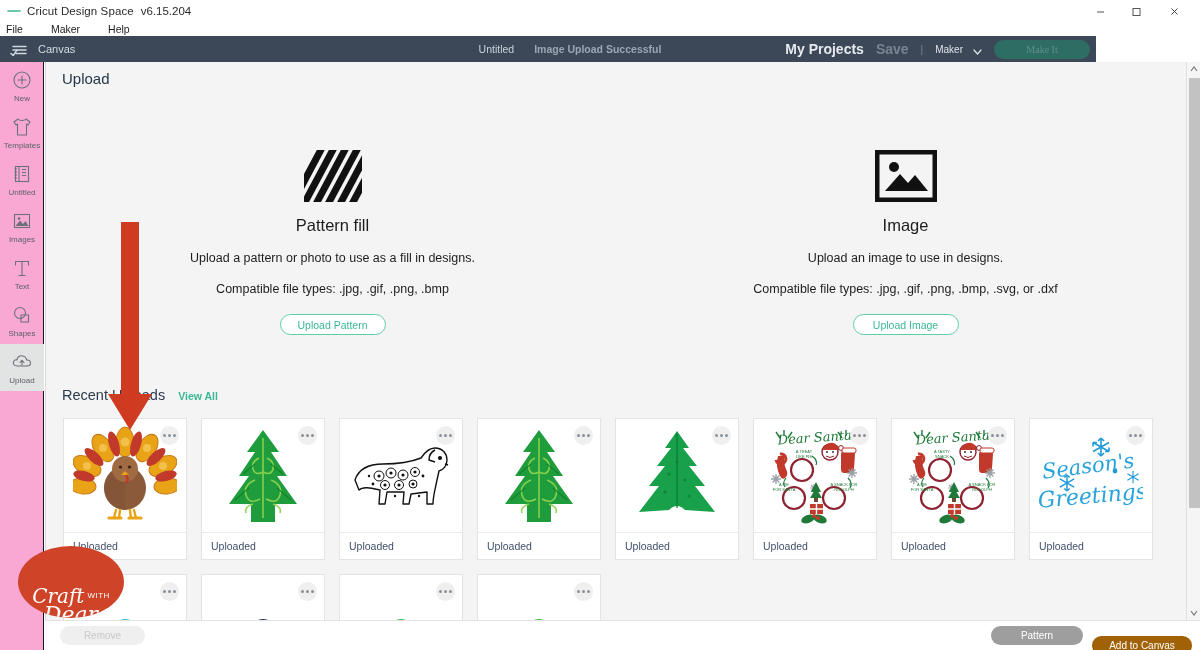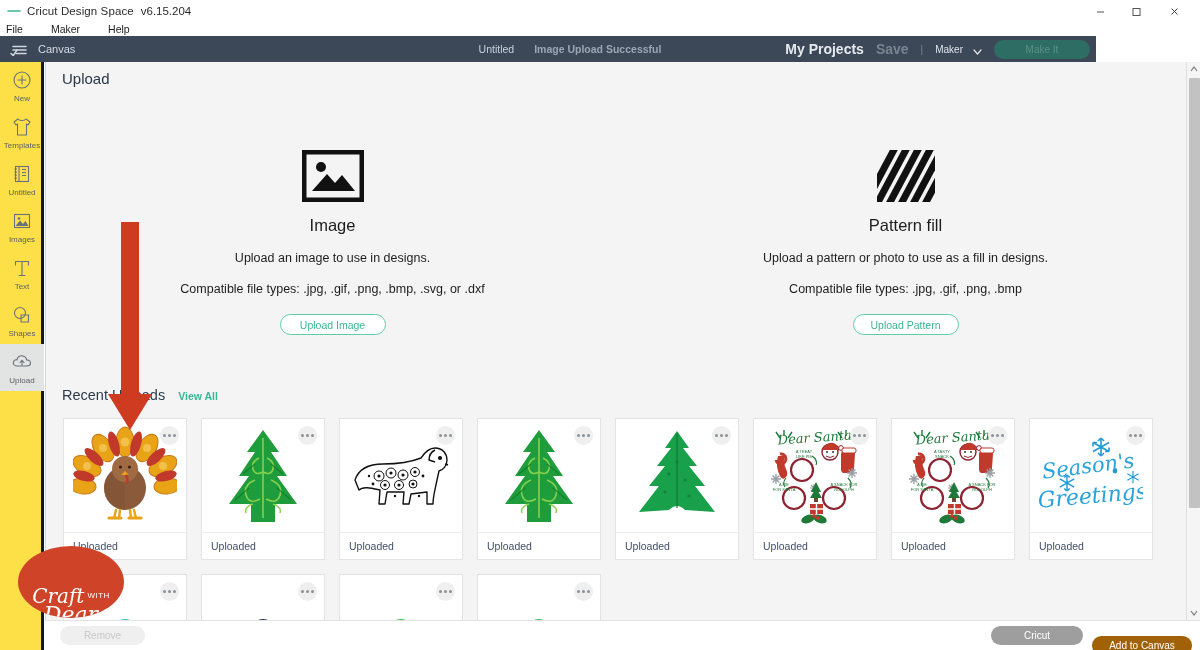--- a/index.html
+++ b/index.html
@@ -42,27 +42,27 @@
   .hdr-untitled { font-size: 10.5px; color: #c9d2db; pointer-events: auto; }
   .hdr-status { font-size: 10.5px; color: #9aa6b3; font-weight: bold; pointer-events: auto; }
   .hdr-right { position: absolute; right: 6px; top: 0; height: 26px; display: flex; align-items: center; gap: 12px; }
   .hdr-right .lnk { font-size: 14px; color: #e4e9ee; font-weight: bold; }
   .hdr-right .lnk.dim { color: #79848f; font-weight: bold; }
   .hdr-right .divider { font-size: 10px; color: #7b8692; }
   .maker-sel { display: flex; align-items: center; gap: 10px; font-size: 10px; color: #dfe4ea; }
   .chev { width: 9px; height: 6px; }
   .makeit {
     width: 96px; height: 19px; border-radius: 10px; background: #2e6d63;
-    color: #5f8f87; font-size: 10px; display: flex; align-items: center; justify-content: center;
+    color: #5f8f87; font-size: 10px; display: flex; align-items: center; justify-content: center; font-family: Liberation Serif, serif;
   }
 
   
   .rail {
     position: absolute; left: 0; top: 62px; width: 44px; height: 588px;
-    background: #fde047; border-right: 3px solid #0f172a;
+    background: #f9a8d4; border-right: 1px solid #0f172a;
   }
   .rail-item {
     width: 44px; padding: 7px 0 6px; display: flex; flex-direction: column;
     align-items: center; gap: 3px;
   }
   .rail-item.active { background: #e2e3e3; }
   .rail-ic { width: 22px; height: 22px; display: flex; align-items: center; justify-content: center; }
   .rail-lb { font-size: 8px; color: #5b6168; line-height: 9px; }
 
   
@@ -271,34 +271,20 @@
           </svg>
       </span>
       <span class="rail-lb">Upload</span>
     </div>
   </div>
 
   <div class="panel">
     <div class="panel-title">Upload</div>
 
     <div class="opts">
-
-      <div class="opt">
-        <div class="opt-ic">
-          <svg width="62" height="52" viewBox="0 0 62 52">
-            <rect x="1.5" y="1.5" width="59" height="49" fill="none" stroke="#111" stroke-width="6"></rect>
-            <circle cx="19" cy="17" r="5" fill="#111"></circle>
-            <path d="M10 41 L25 24 L33 33 L40 25 L53 41 Z" fill="#111"></path>
-          </svg>
-        </div>
-        <div class="opt-h">Image</div>
-        <div class="opt-p">Upload an image to use in designs.</div>
-        <div class="opt-p2">Compatible file types: .jpg, .gif, .png, .bmp, .svg, or .dxf</div>
-        <div class="opt-btn">Upload Image</div>
-      </div>
 
       <div class="opt">
         <div class="opt-ic">
           <svg width="58" height="52" viewBox="0 0 58 52">
             <defs>
                 <clipPath id="pc">
                   <rect x="0" y="0" width="58" height="52"></rect>
                 </clipPath>
               </defs>
             <g clip-path="url(#pc)" stroke="#111" stroke-width="7">
@@ -308,20 +294,34 @@
               <path d="M24 54 L56 -6"></path>
                 <path d="M36 54 L68 -6"></path>
                 <path d="M48 54 L80 -6"></path>
             </g>
           </svg>
         </div>
         <div class="opt-h">Pattern fill</div>
         <div class="opt-p">Upload a pattern or photo to use as a fill in designs.</div>
         <div class="opt-p2">Compatible file types: .jpg, .gif, .png, .bmp</div>
         <div class="opt-btn">Upload Pattern</div>
+      </div>
+
+      <div class="opt">
+        <div class="opt-ic">
+          <svg width="62" height="52" viewBox="0 0 62 52">
+            <rect x="1.5" y="1.5" width="59" height="49" fill="none" stroke="#111" stroke-width="6"></rect>
+            <circle cx="19" cy="17" r="5" fill="#111"></circle>
+            <path d="M10 41 L25 24 L33 33 L40 25 L53 41 Z" fill="#111"></path>
+          </svg>
+        </div>
+        <div class="opt-h">Image</div>
+        <div class="opt-p">Upload an image to use in designs.</div>
+        <div class="opt-p2">Compatible file types: .jpg, .gif, .png, .bmp, .svg, or .dxf</div>
+        <div class="opt-btn">Upload Image</div>
       </div>
     </div>
 
     <div class="recent-row">
       <span class="recent-h">Recent Uploads</span>
       <span class="recent-viewall">View All</span>
     </div>
 
     <div class="grid">
 
@@ -712,21 +712,21 @@
     <div class="sb-thumb"></div>
     <div class="sb-bottom">
       <svg width="8" height="6" viewBox="0 0 8 6">
           <path d="M1 1 L4 5 L7 1" stroke="#777" stroke-width="1.1" fill="none"></path>
         </svg>
     </div>
   </div>
 
   <div class="bottombar">
     <div class="btn-remove">Remove</div>
-    <div class="btn-cancel">Cricut</div>
+    <div class="btn-cancel">Pattern</div>
     <div class="btn-addcanvas">Add to Canvas</div>
   </div>
 
   <div class="annot">
     <svg width="60" height="210" viewBox="0 0 60 210">
       <rect x="21" y="0" width="18" height="178" fill="#cf3b20"></rect>
       <path d="M8 172 L52 172 L30 208 Z" fill="#cf3b20"></path>
     </svg>
   </div>
 

